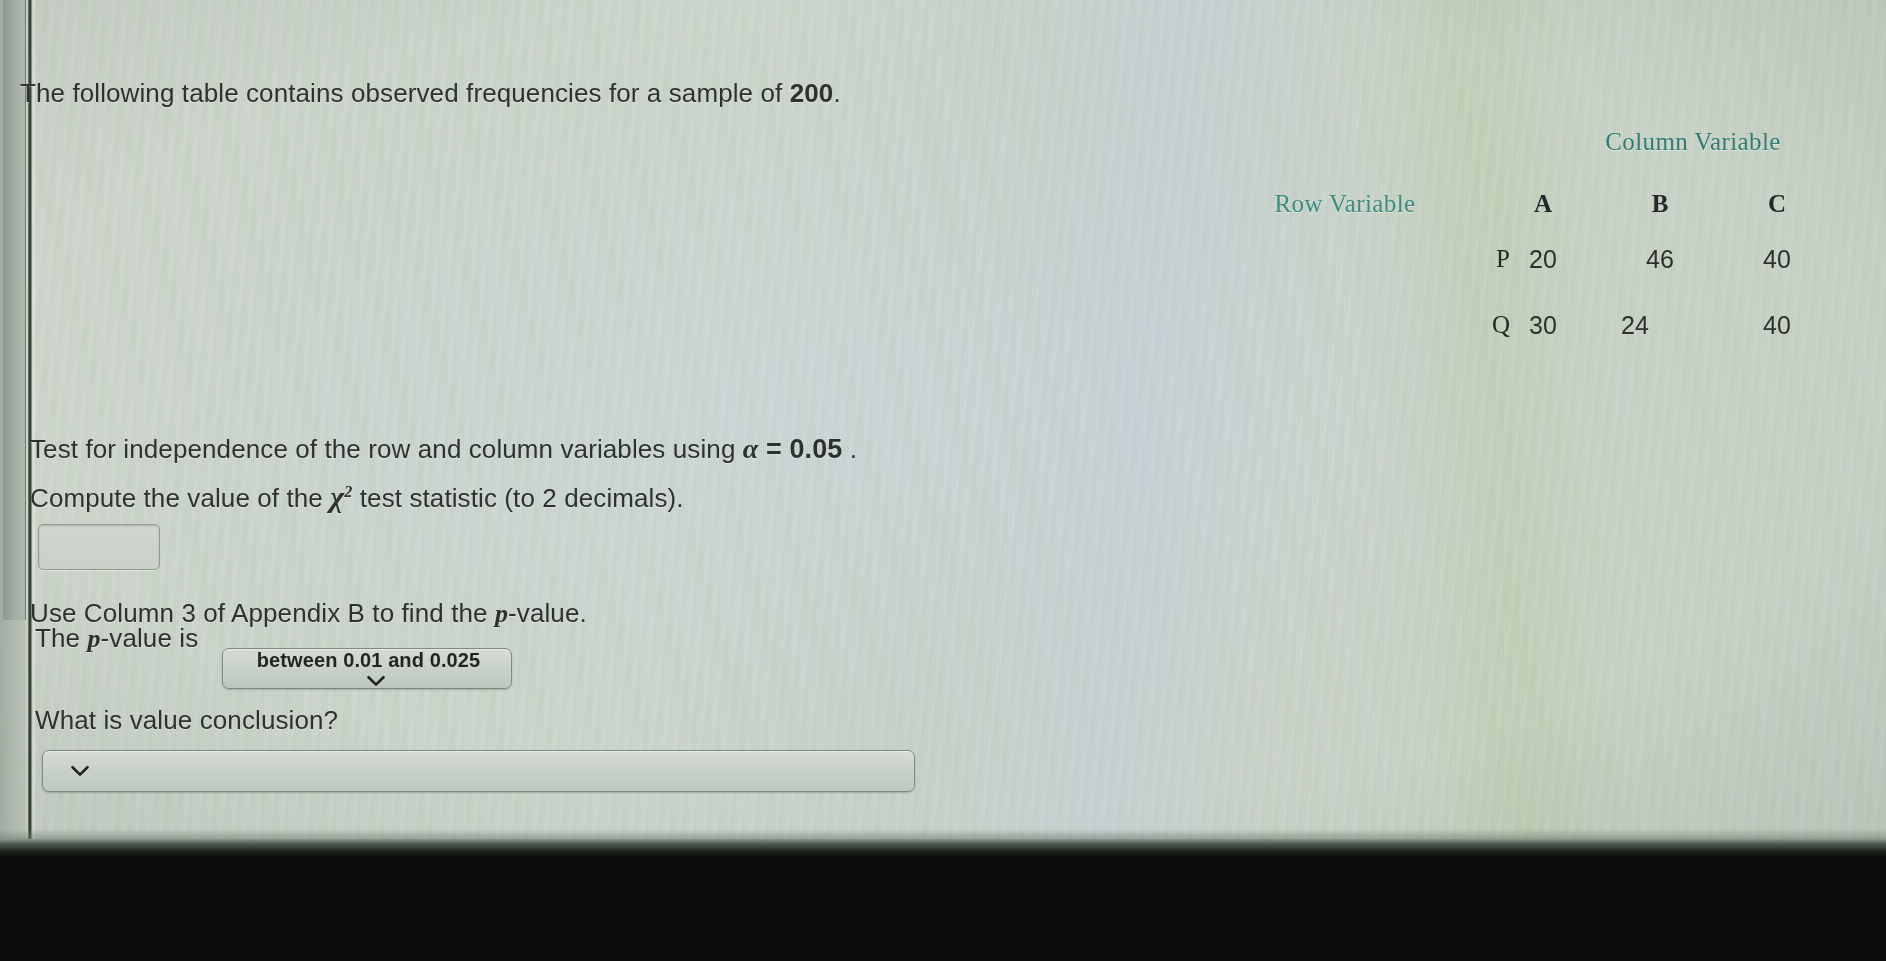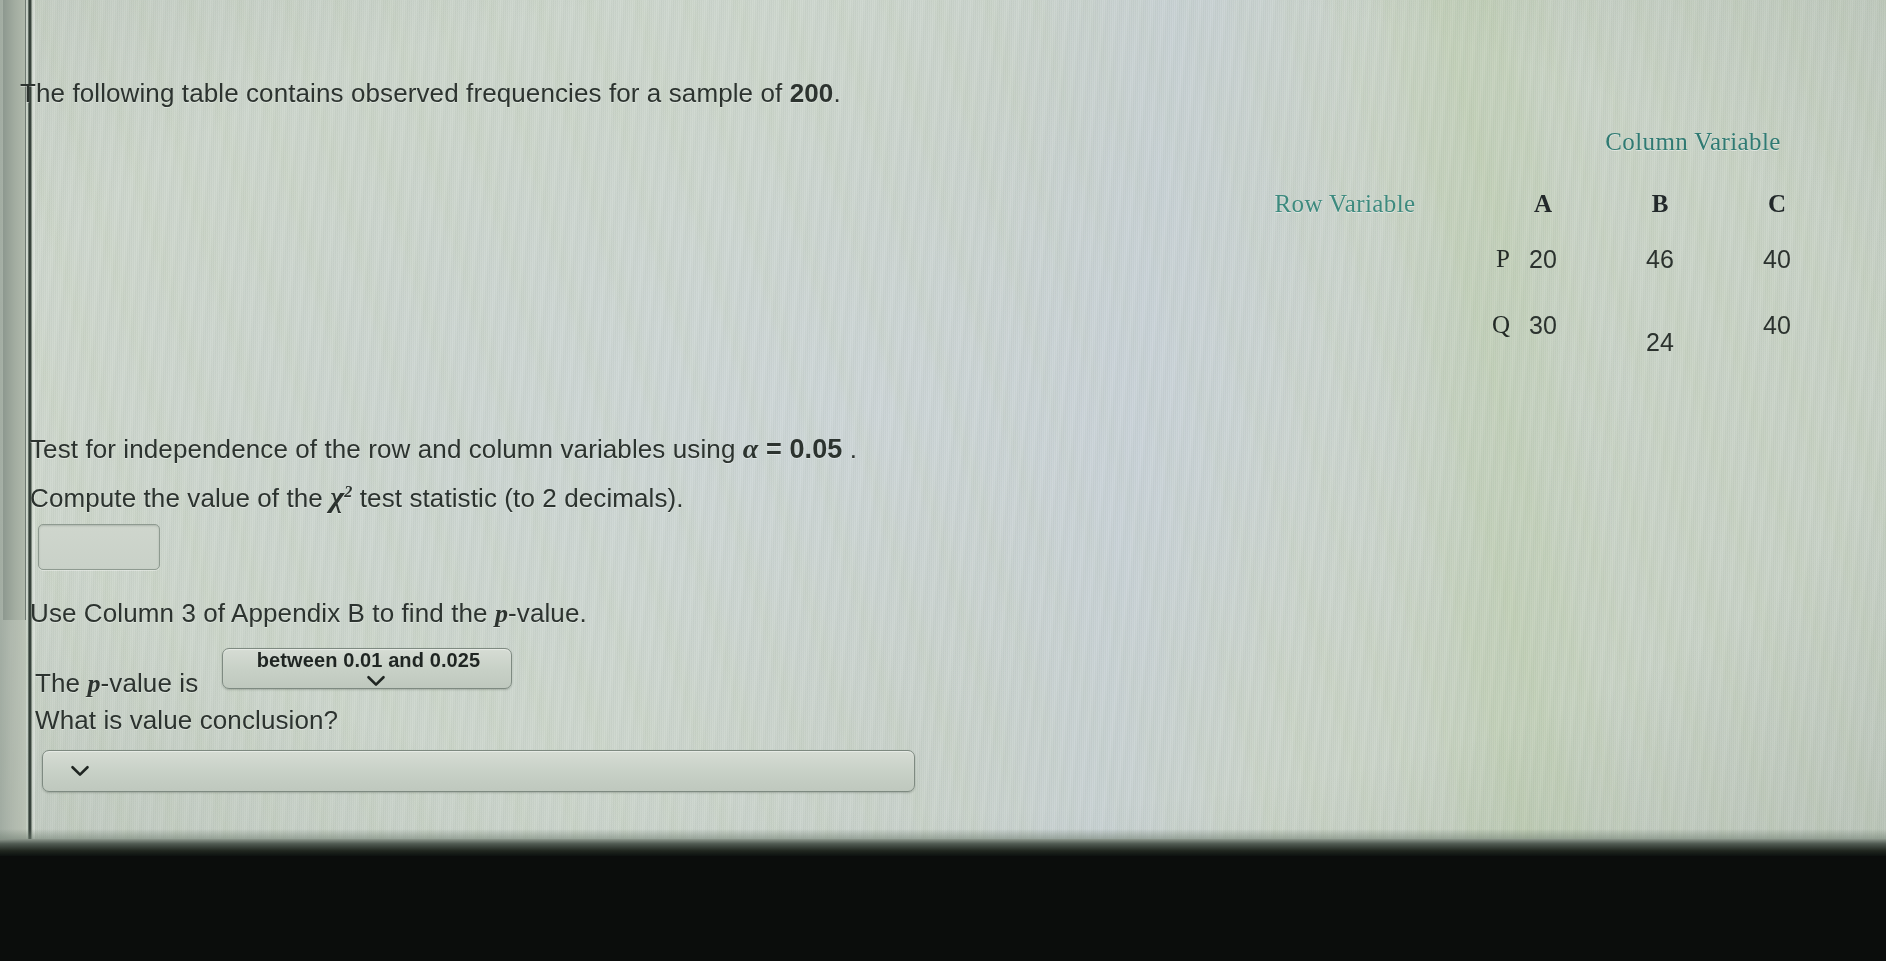--- a/index.html
+++ b/index.html
@@ -214,39 +214,39 @@
       <div class="colhdr" style="left:435px;">B</div>
       <div class="colhdr" style="left:552px;">C</div>
 
       <div class="rowlbl" style="top:117px;">P</div>
       <div class="cell" style="left:318px; top:117px;">20</div>
       <div class="cell" style="left:435px; top:117px;">46</div>
       <div class="cell" style="left:552px; top:117px;">40</div>
 
       <div class="rowlbl" style="top:183px;">Q</div>
       <div class="cell" style="left:318px; top:183px;">30</div>
-      <div class="cell" style="left:435px; top:183px;margin-top:17px;">24</div>
+      <div class="cell" style="left:410px; top:183px;">24</div>
       <div class="cell" style="left:552px; top:183px;">40</div>
     </div>
 
     <div class="qtext" style="left:30px; top:433px;">
       <span>Test for independence of the row and column variables using </span><span class="sym">α</span><span class="eqnum"> = </span><span class="eqnum">0.05</span><span> .</span>
     </div>
 
     <div class="qtext" style="left:30px; top:480px;">
       <span>Compute the value of the </span><span class="sym" style="font-size:30px;">χ</span><sup class="exp">2</sup><span> test statistic (to 2 decimals).</span>
     </div>
 
     <input class="answer-box" type="text" value="" style="">
 
     <div class="qtext" style="left:30px; top:598px;">
       <span>Use Column </span><span>3</span><span> of Appendix B to find the </span><span class="ital">p</span><span>-value.</span>
     </div>
 
-    <div class="qtext" style="left:35px; top:668px;">
+    <div class="qtext" style="left:35px; top:623px;">
       <span>The </span><span class="ital">p</span><span>-value is</span>
     </div>
 
     <div class="select" id="pvalue-select">
       <span class="lbl">between 0.01 and 0.025</span>
       <span class="chev">
         <svg width="20" height="14" viewBox="0 0 20 14" aria-hidden="true">
           <path d="M2.5 3.2 L10 10.6 L17.5 3.2" fill="none" stroke="#1f2522" stroke-width="2.6" stroke-linecap="round" stroke-linejoin="round"></path>
         </svg>
       </span>

